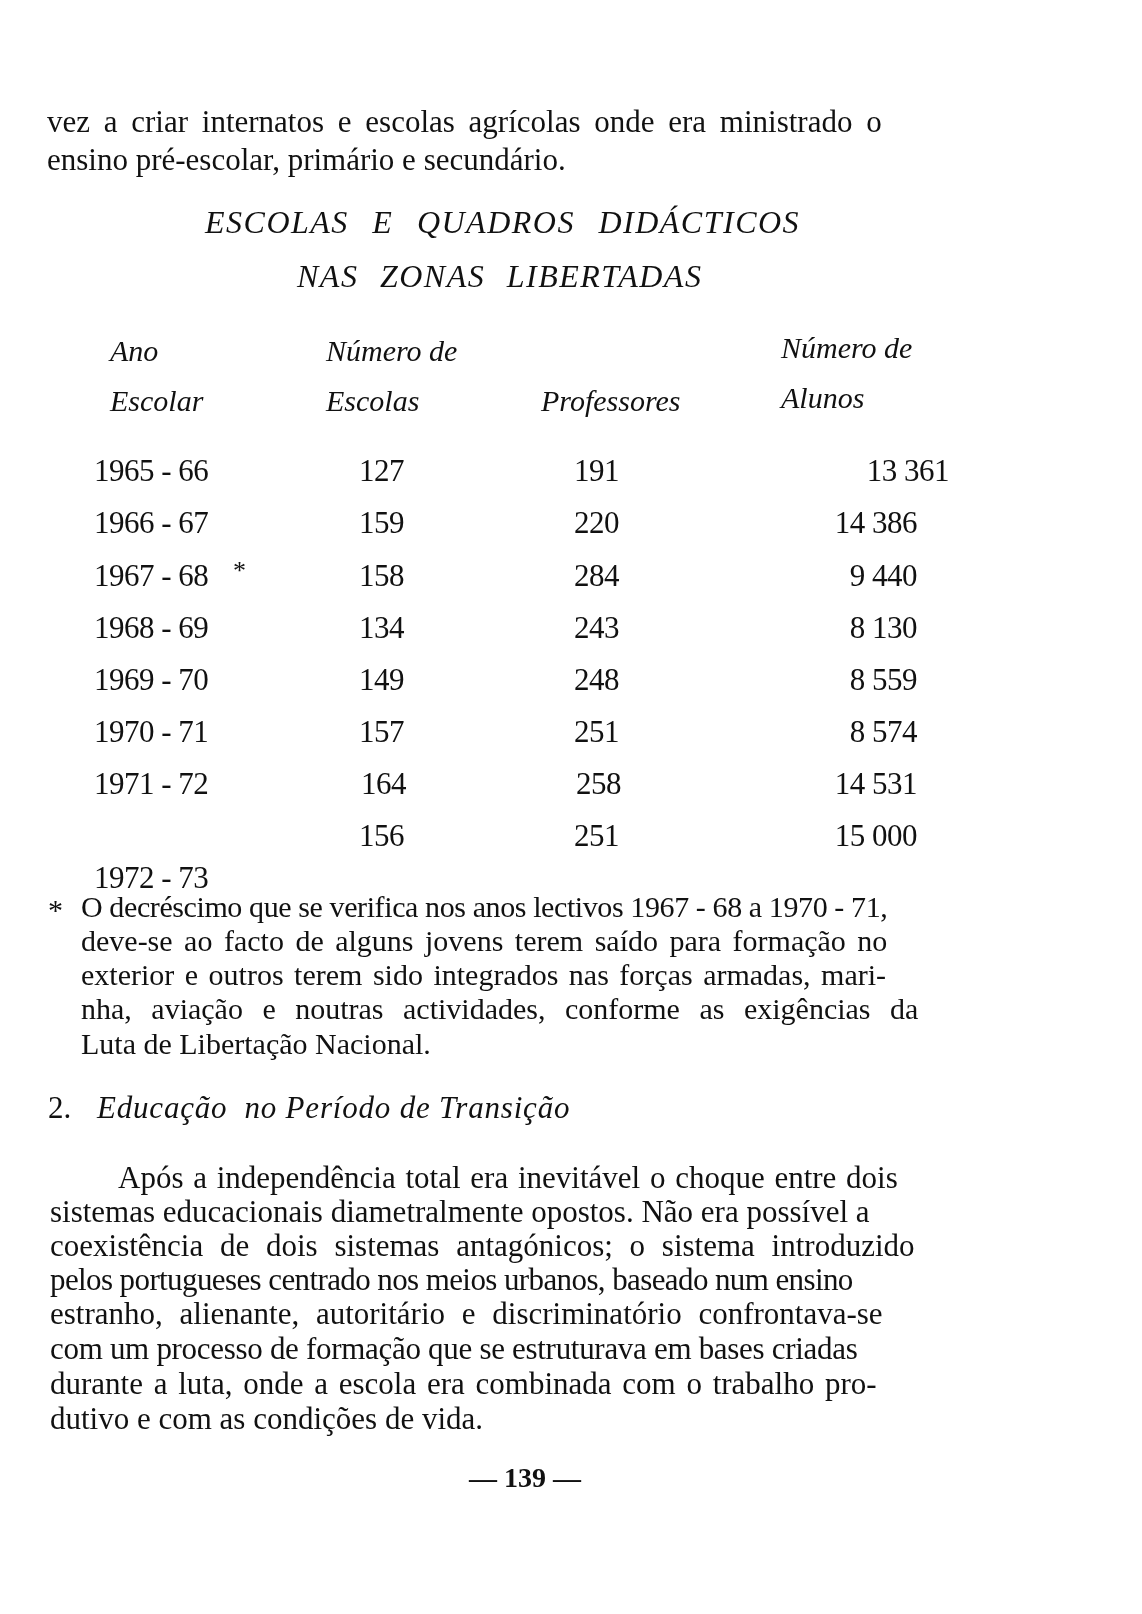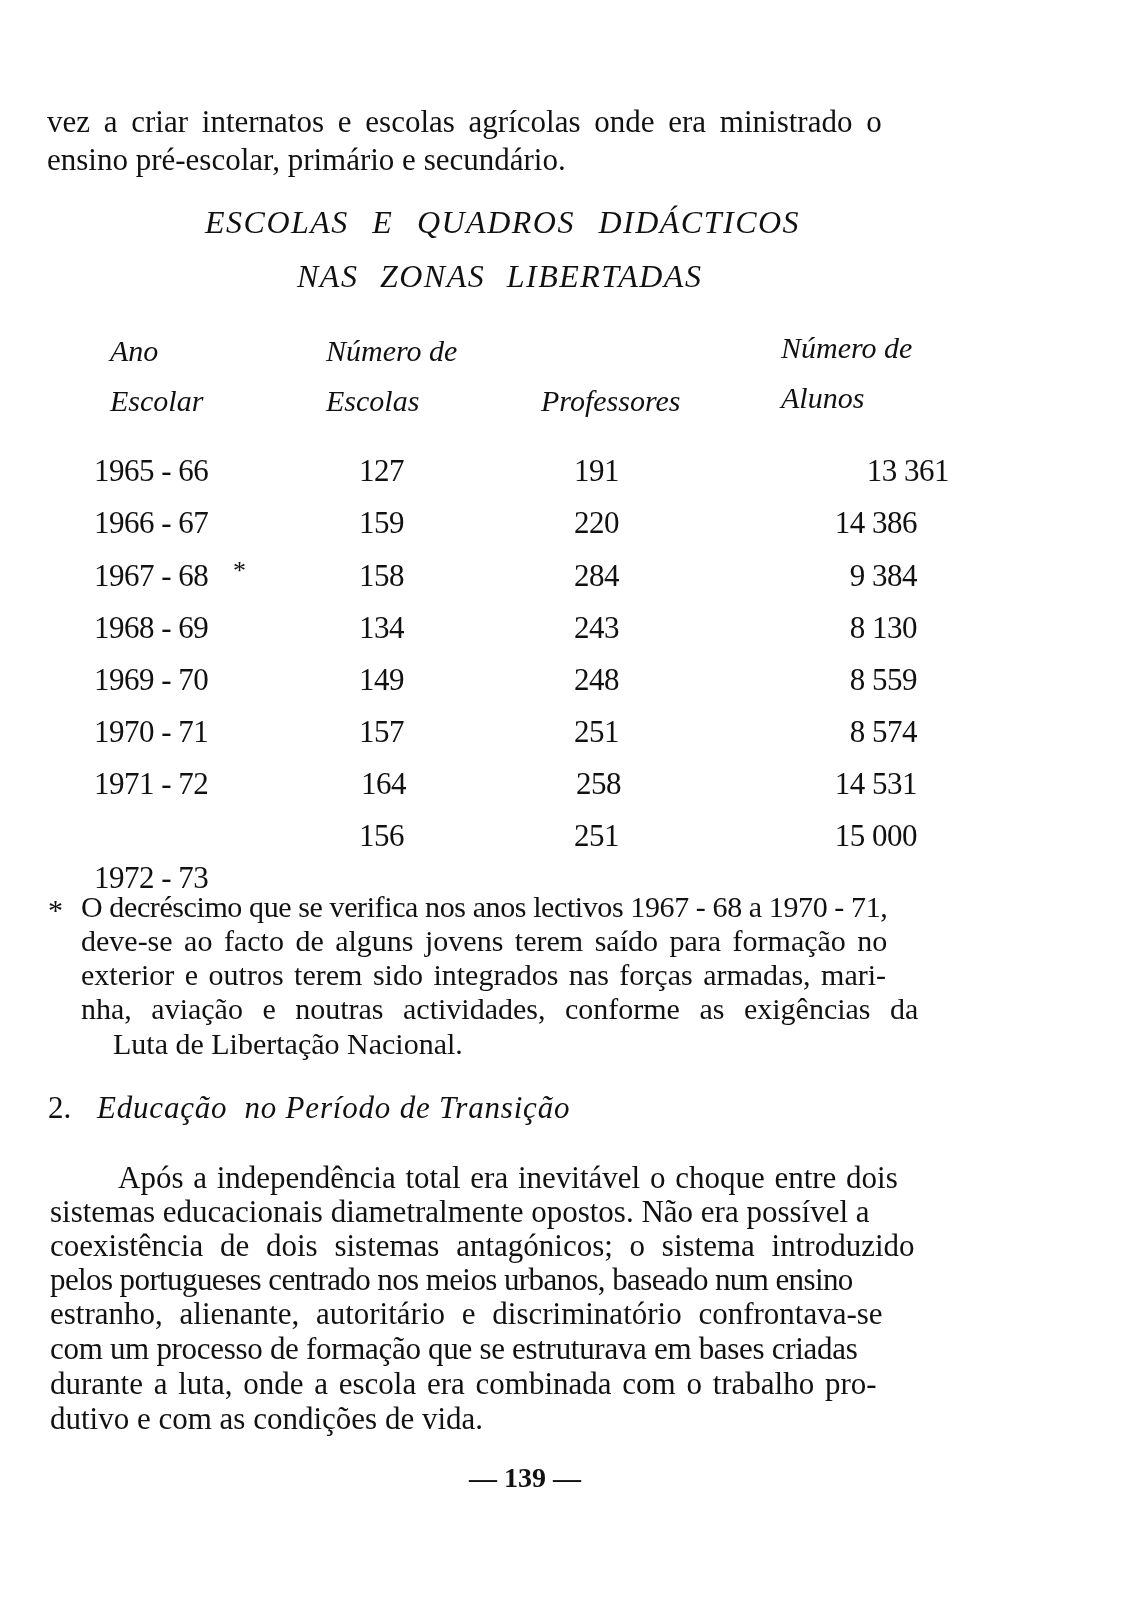--- a/index.html
+++ b/index.html
@@ -54,21 +54,21 @@
     <div class="abs cell" style="left:94px; top:505px;">1966 - 67</div>
     <div class="abs cell" style="left:359px; top:505px;">159</div>
     <div class="abs cell" style="left:574px; top:505px;">220</div>
     <div class="abs cell num-right" style="left:760px; width:157px; top:505px;">14 386</div>
   </div>
   <div>
     <div class="abs cell" style="left:94px; top:558px;">1967 - 68</div>
     <div class="abs cell" style="left:233px; top:556px; font-size:26px;">*</div>
     <div class="abs cell" style="left:359px; top:558px;">158</div>
     <div class="abs cell" style="left:574px; top:558px;">284</div>
-    <div class="abs cell num-right" style="left:760px; width:157px; top:558px;">9 384</div>
+    <div class="abs cell num-right" style="left:760px; width:157px; top:558px;">9 440</div>
   </div>
   <div>
     <div class="abs cell" style="left:94px; top:610px;">1968 - 69</div>
     <div class="abs cell" style="left:359px; top:610px;">134</div>
     <div class="abs cell" style="left:574px; top:610px;">243</div>
     <div class="abs cell num-right" style="left:760px; width:157px; top:610px;">8 130</div>
   </div>
   <div>
     <div class="abs cell" style="left:94px; top:662px;">1969 - 70</div>
     <div class="abs cell" style="left:359px; top:662px;">149</div>
@@ -94,21 +94,21 @@
     <div class="abs cell num-right" style="left:760px; width:157px; top:818px;">15 000</div>
   </div>
 </div>
 
 <div>
   <div class="abs note" style="left:48px; top:893px; font-style:normal;">*</div>
   <div class="abs note" style="left:81px; top:890px; letter-spacing:-0.4px;">O decréscimo que se verifica nos anos lectivos 1967 - 68 a 1970 - 71,</div>
   <div class="abs note" style="left:81px; top:924px; word-spacing:4px;">deve-se ao facto de alguns jovens terem saído para formação no</div>
   <div class="abs note" style="left:81px; top:958px; word-spacing:3px;">exterior e outros terem sido integrados nas forças armadas, mari-</div>
   <div class="abs note" style="left:81px; top:992px; word-spacing:12px;">nha, aviação e noutras actividades, conforme as exigências da</div>
-  <div class="abs note" style="left:81px; top:1027px;margin-left:32px;">Luta de Libertação Nacional.</div>
+  <div class="abs note" style="left:81px; top:1027px;">Luta de Libertação Nacional.</div>
 </div>
 
 <div class="abs section-title" style="left:48px; top:1090px;">
   <span>2.</span>
   <span class="it" style="margin-left:18px; white-space:pre; letter-spacing:0.8px;">Educação  no Período de Transição</span>
 </div>
 
 <div>
   <div class="line" style="left:118px; top:1160px; word-spacing:2px;">Após a independência total era inevitável o choque entre dois</div>
   <div class="line" style="left:50px; top:1194px;">sistemas educacionais diametralmente opostos. Não era possível a</div>

